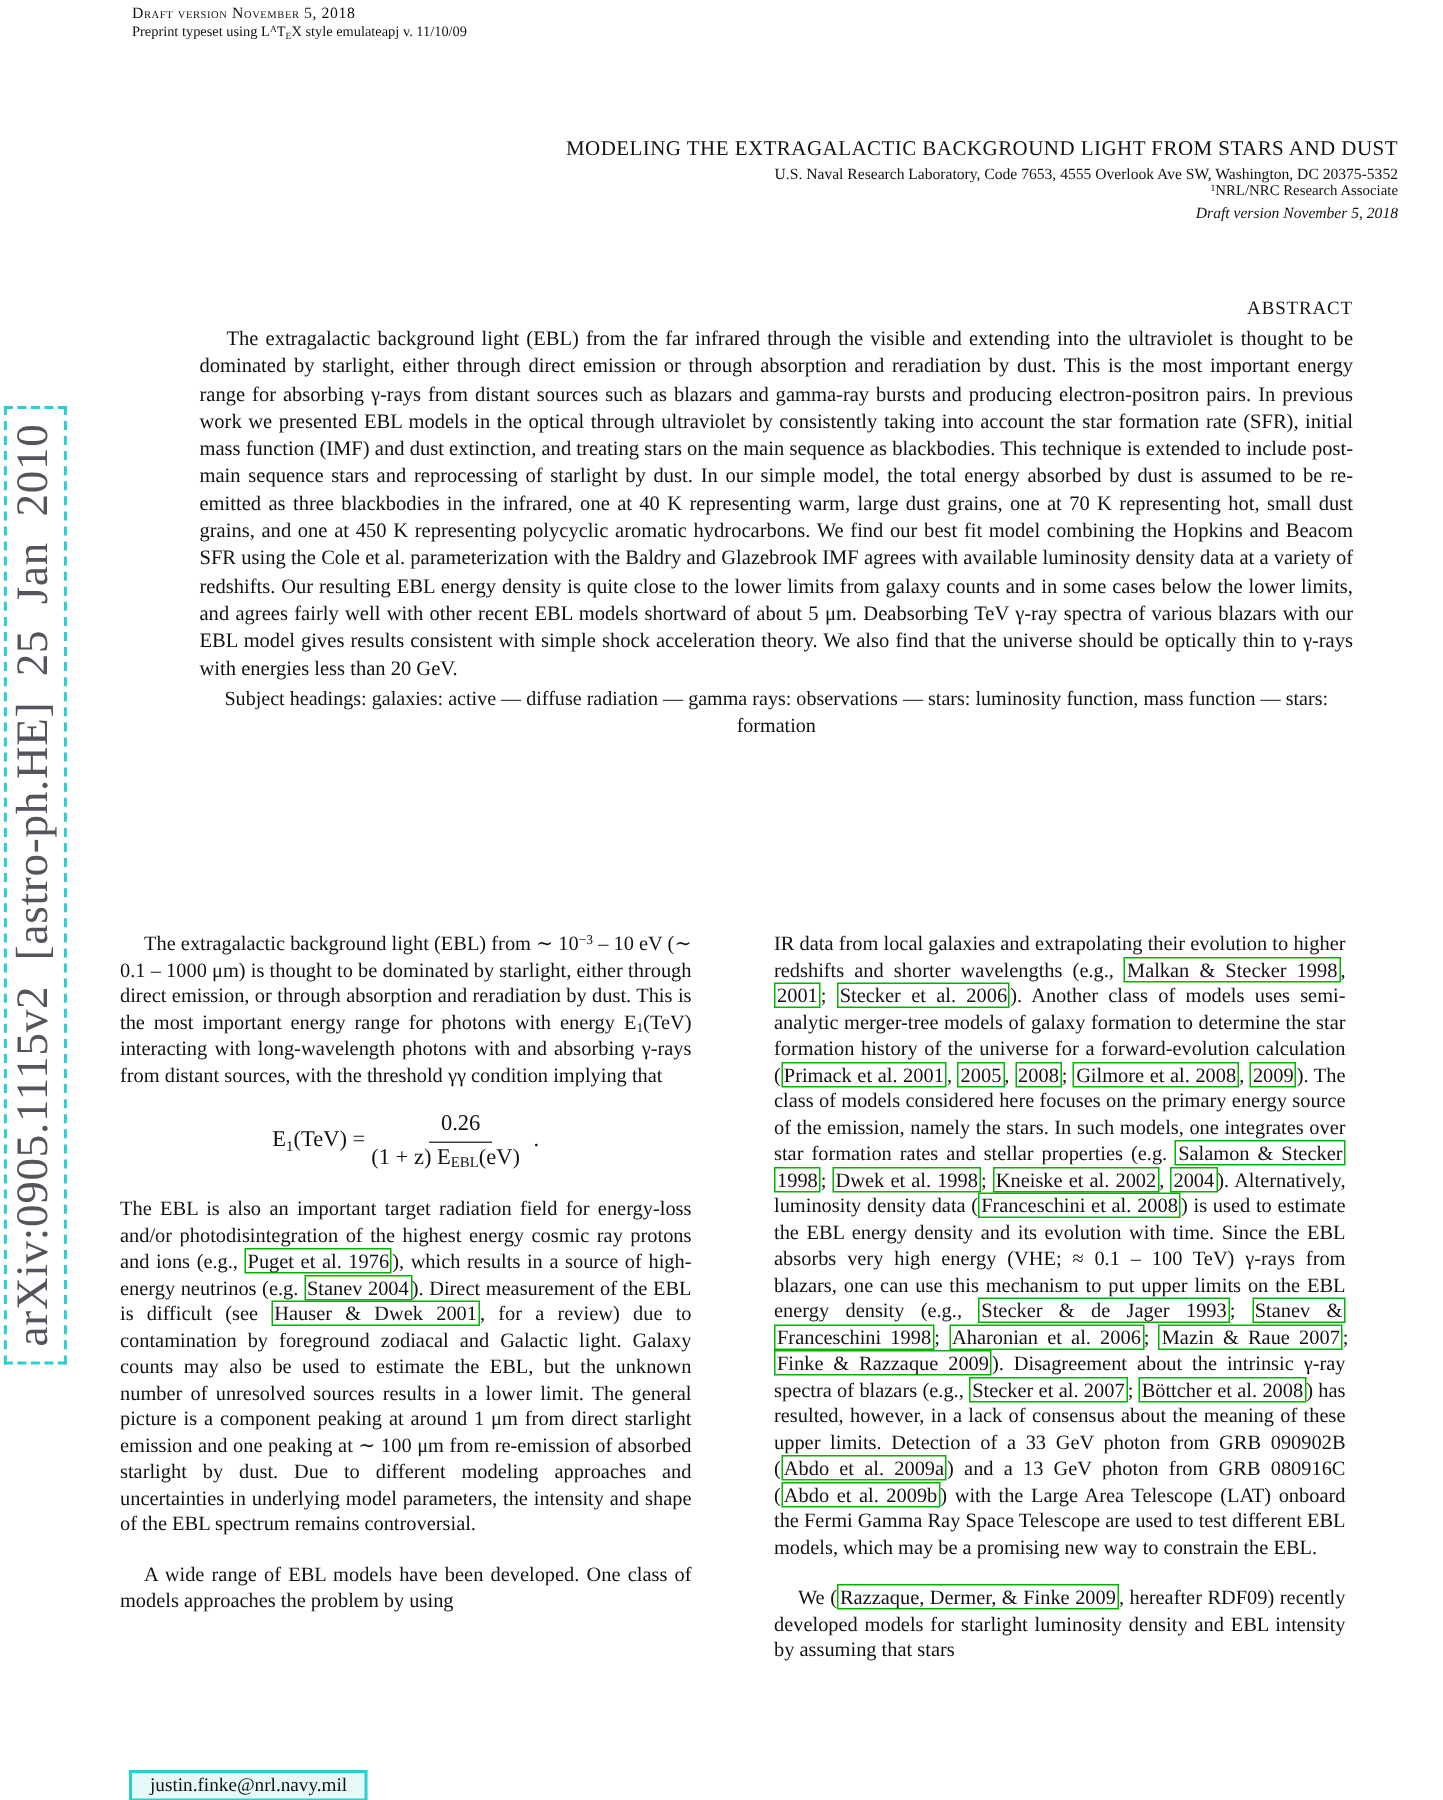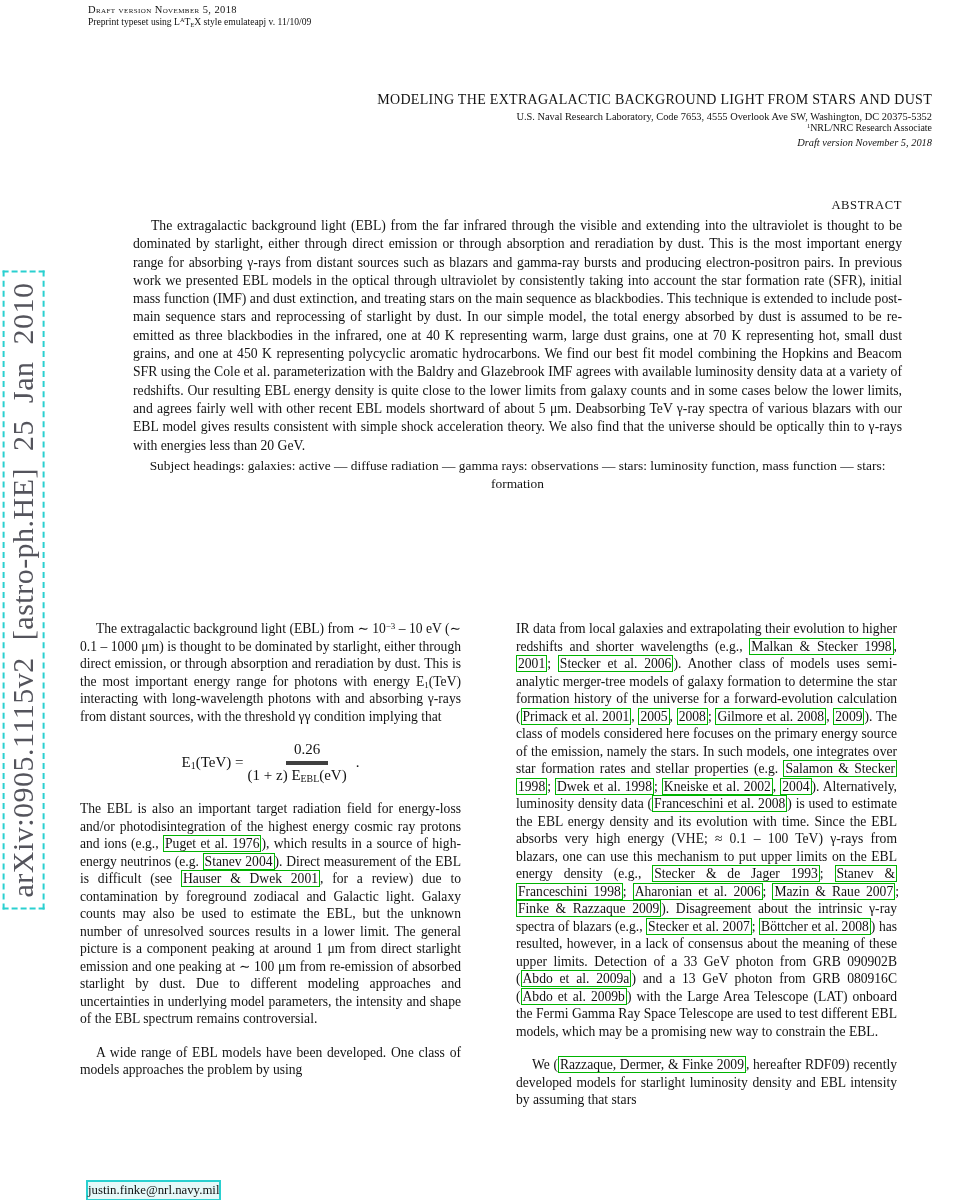--- a/index.html
+++ b/index.html
@@ -47,35 +47,35 @@
   .col{position:absolute;top:604px;width:413px;font-size:13.6px;line-height:17.5px;text-align:justify;hyphens:auto;}
   .col-left{left:64px;}
   .col-right{left:500px;}
   .col h2{font-weight:normal;font-size:11.9px;text-align:center;margin:2px 0 10px;letter-spacing:0.5px;}
   .para{margin:16px;}
   .para.indent{text-indent:16px;}
 
   
   .equation{display:flex;justify-content:center;align-items:center;margin:10px 0;font-size:15px;}
   .frac{display:inline-flex;flex-direction:column;align-items:center;margin:0 4px;}
-  .frac .num{padding:0 8px 2px;border-bottom:4px solid #404040;margin-left:20px;}
+  .frac .num{padding:0 8px 2px;border-bottom:1px solid #404040;margin-left:20px;}
   .frac .den{padding-top:2px;}
   .eq-period{margin-left:5px;}
 
   
   .cite-link{
     border:1px solid var(--green,#00b400);
     padding:0 1px;
     -webkit-box-decoration-break:clone;box-decoration-break:clone;
   }
   .email-box{
     display:inline-block;
     border:2px solid var(--cyan,#2ad0d0);
     background:rgba(0,200,200,0.10);
-    padding:1px 0;font-size:12.8px;
+    padding:1px 12px;font-size:12.8px;
   }
   .footnote{position:absolute;left:86px;top:1180px;}
 </style>
 </head>
 <body>
 
 <div class="page">
 
   <header class="top-note">
     <div class="l1">Draft version November 5, 2018</div>

